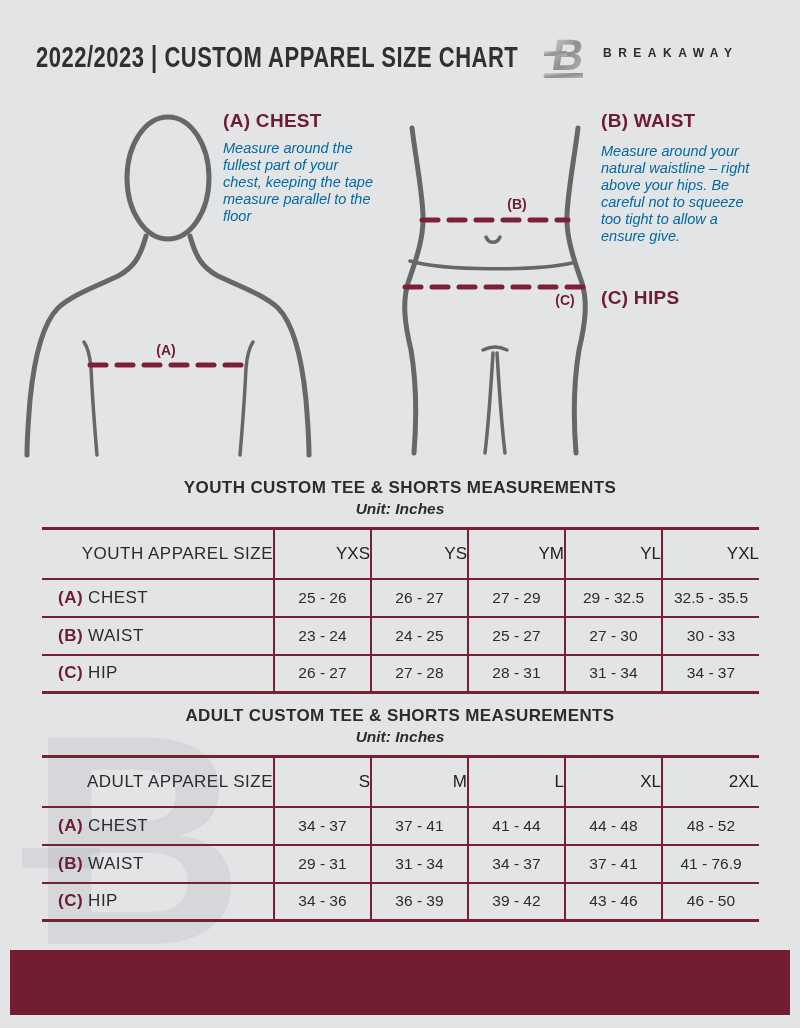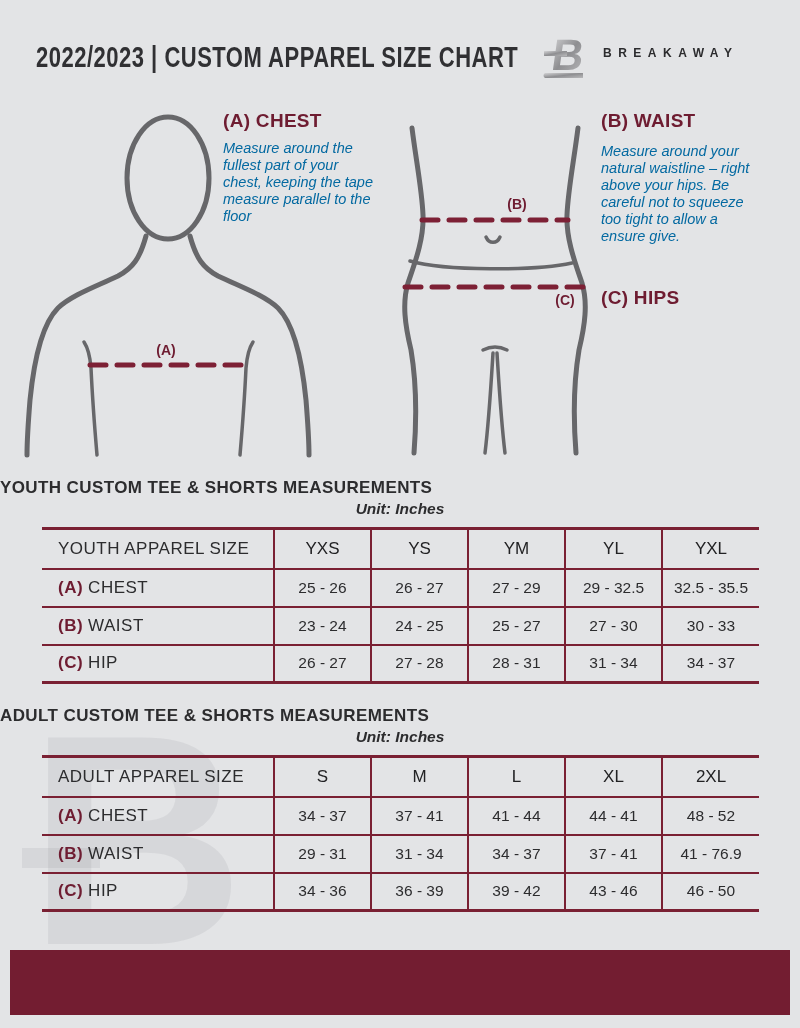--- a/index.html
+++ b/index.html
@@ -43,36 +43,36 @@
   #fig-upper { left:18px; top:103px; }
   #fig-lower { left:385px; top:125px; }
   .fig path, .fig ellipse { fill:none; stroke:#67676a; stroke-linecap:round; }
   .outline { stroke-width:5; }
   .detail  { stroke-width:3.5; }
   .dash { stroke:#7d2035 !important; stroke-width:5; stroke-dasharray:16 11; }
   .fig text { font-family:"Liberation Sans",sans-serif; font-weight:bold;
               font-size:14px; fill:#6e1c31; }
   
   .sec-title {
-    position:absolute; left:0; width:800px; 
+    position:absolute; left:0; width:800px; text-align:center;
     font-size:17px; font-weight:bold; letter-spacing:.4px; color:#2c2c2e; z-index:2;
   }
   .sec-unit {
     position:absolute; left:0; width:800px; text-align:center;
     font-size:15.5px; font-weight:600; font-style:italic; color:#2c2c2e; z-index:2;
   }
   
   .table-wrap { position:absolute; left:42px; z-index:2; }
   table.size-table {
     border-collapse:collapse; table-layout:fixed; width:717px;
     border-top:3px solid #7a2033; border-bottom:3px solid #7a2033;
   }
   .size-table tr { border-bottom:2px solid #7a2033; }
   .size-table th, .size-table td { font-weight:normal; }
-  .size-table th { height:40px; }
+  .size-table th { height:50px;text-align:right; }
   .size-table td { height:38px; }
   .size-table th + th, .size-table td + td { border-left:2px solid #7a2033; }
   .col-label { width:232px; }
   .col-size  { width:97px; }
   .cell-label {
     text-align:left; padding-left:16px; font-size:17px;
     letter-spacing:.5px; color:#2c2c2e;
   }
   .cell-size-h { text-align:center; font-size:17px; font-weight:bold; color:#222224; }
   .cell-val { text-align:center; font-size:15.5px; color:#2c2c2e; }
@@ -220,21 +220,21 @@
           <th class="cell-size-h">XL</th>
           <th class="cell-size-h">2XL</th>
         </tr>
       </thead>
       <tbody>
         <tr>
           <td class="cell-label"><span class="marker">(A)</span><span>CHEST</span></td>
           <td class="cell-val">34 - 37</td>
           <td class="cell-val">37 - 41</td>
           <td class="cell-val">41 - 44</td>
-          <td class="cell-val">44 - 41</td>
+          <td class="cell-val">44 - 48</td>
           <td class="cell-val">48 - 52</td>
         </tr>
         <tr>
           <td class="cell-label"><span class="marker">(B)</span><span>WAIST</span></td>
           <td class="cell-val">29 - 31</td>
           <td class="cell-val">31 - 34</td>
           <td class="cell-val">34 - 37</td>
           <td class="cell-val">37 - 41</td>
           <td class="cell-val">41 - 76.9</td>
         </tr>

